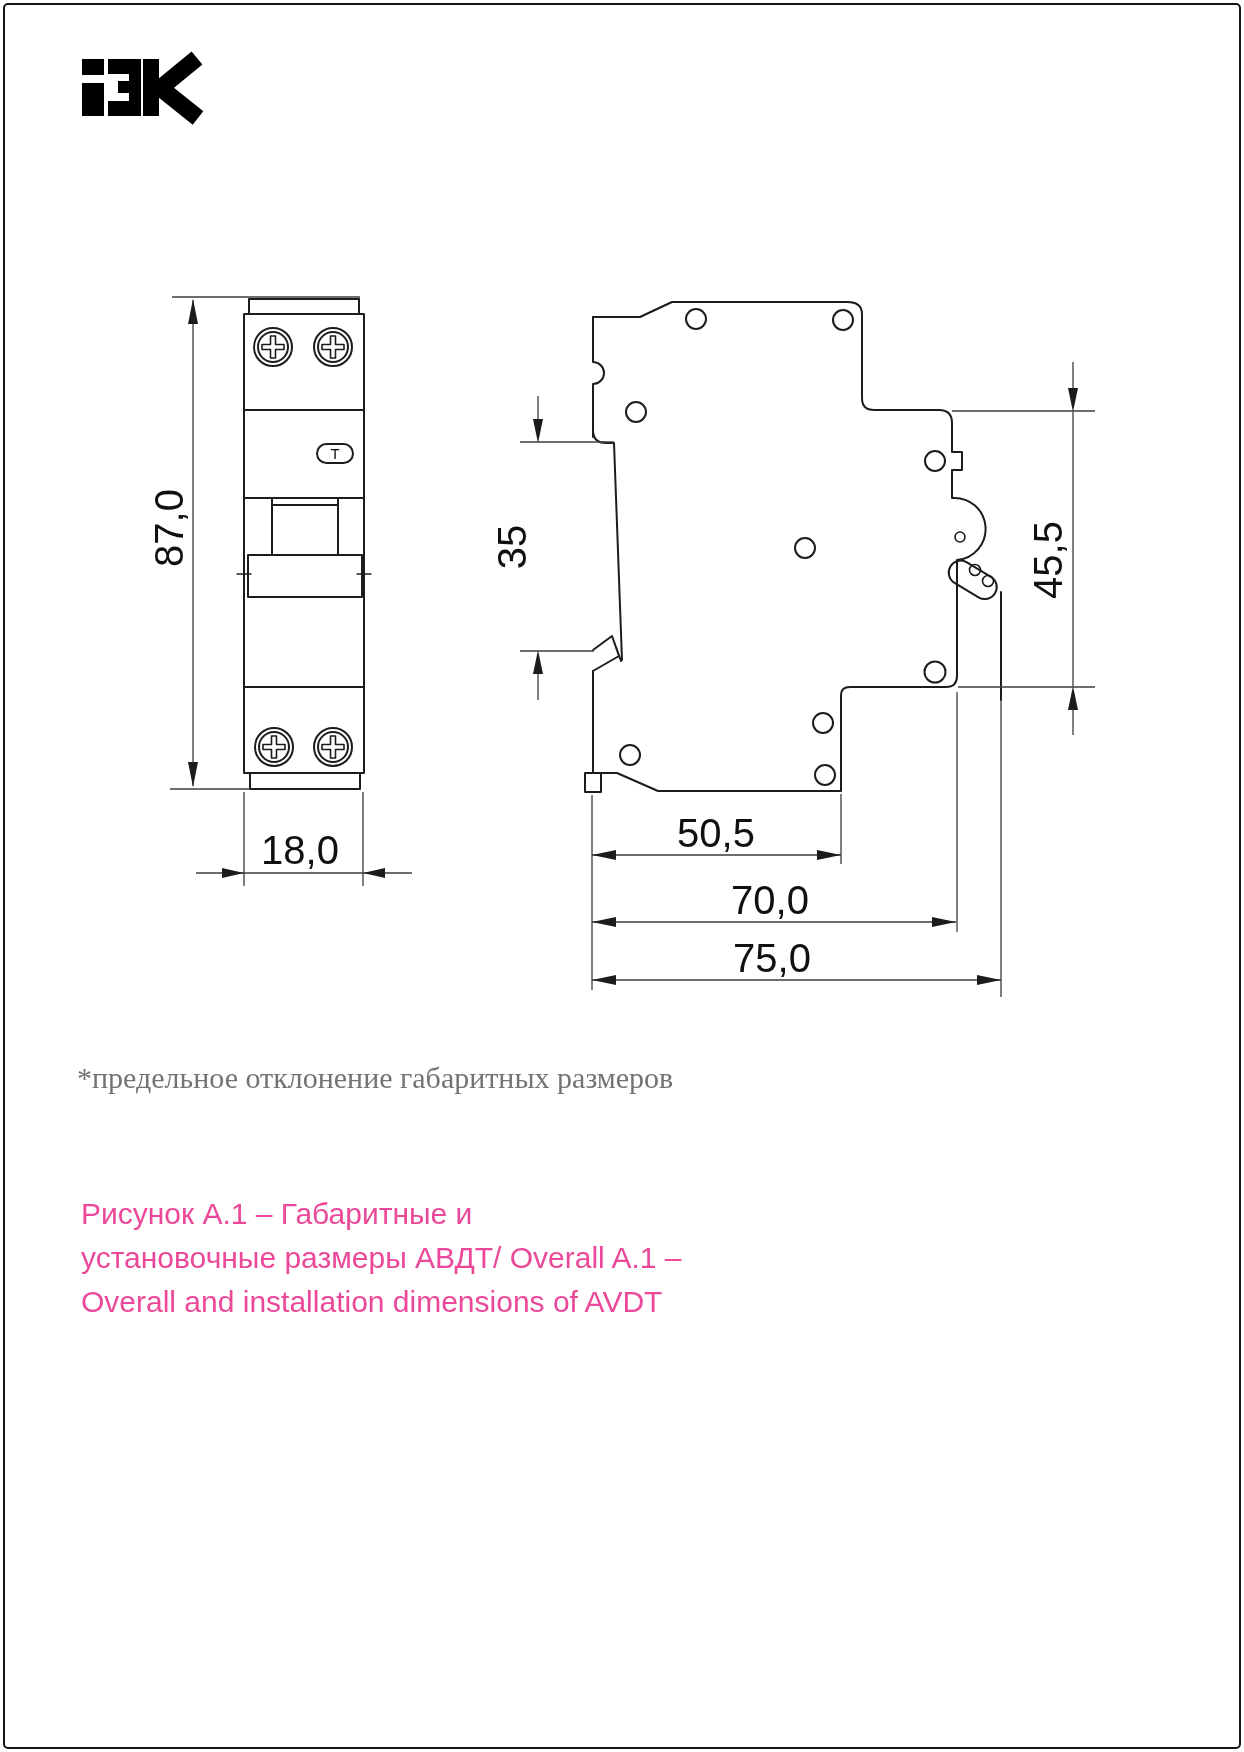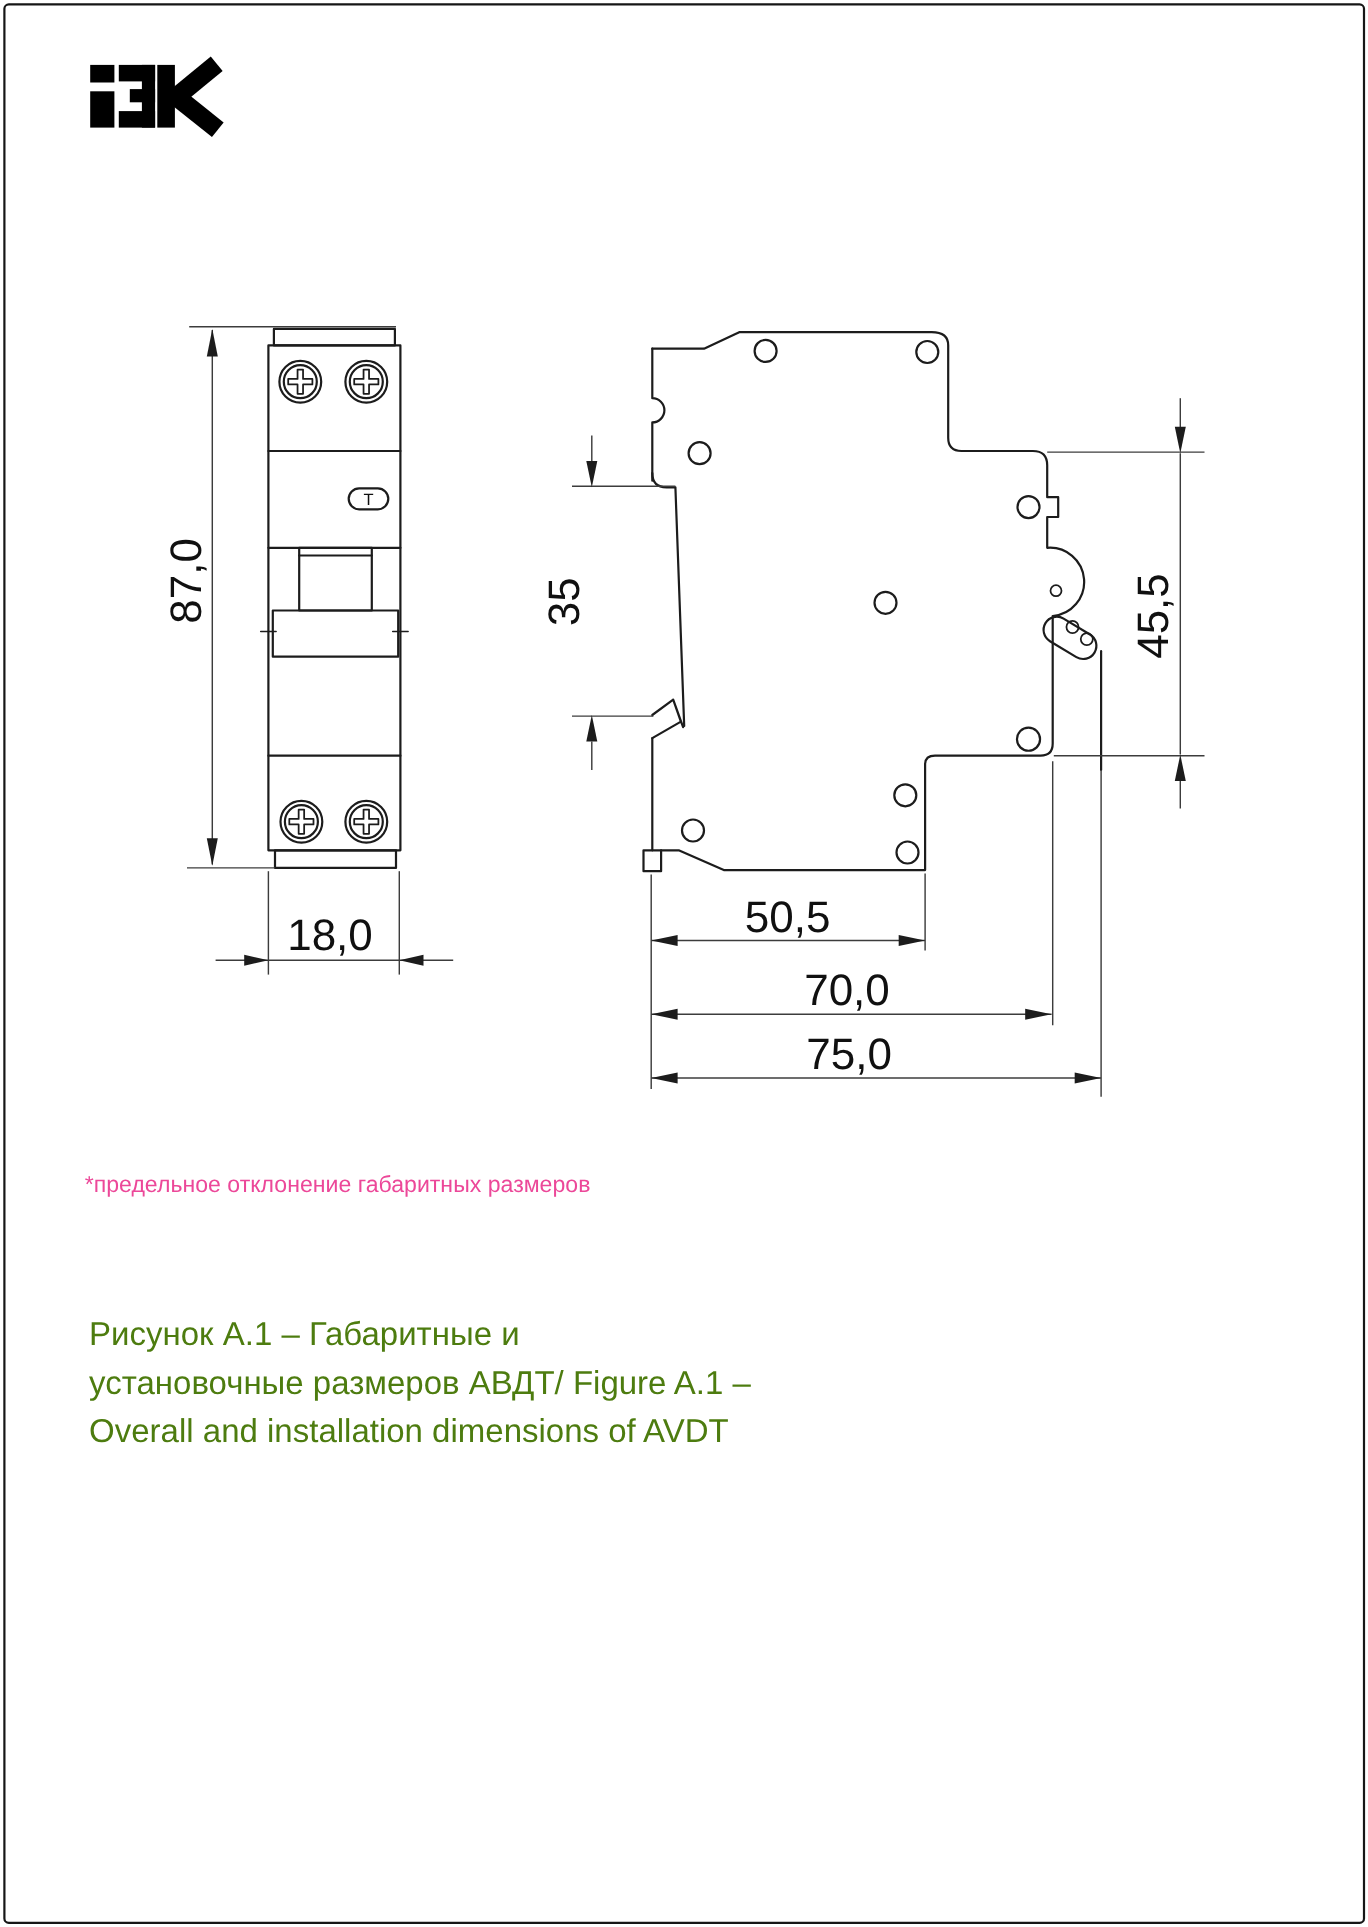--- a/index.html
+++ b/index.html
@@ -8,26 +8,27 @@
     font-family:"Liberation Sans", sans-serif;color:#000;
     overflow:hidden;
   }
   .page-border{
     position:absolute;left:3px;top:3px;width:1234px;height:1742px;
     border:2px solid #161616;border-radius:5px;pointer-events:none;
   }
   .drawing-svg{position:absolute;left:0;top:0;}
   .note{
     position:absolute;left:77px;top:1062px;
-    font-size:21px;line-height:31px;color:#ec4899;
+    font-size:30px;line-height:31px;color:#737373;
     letter-spacing:0px;
+    font-family:Liberation Serif, serif;
   }
   .caption{
     position:absolute;left:81px;top:1192px;
-    font-size:30px;line-height:44px;color:#4d7c0f;
+    font-size:30px;line-height:44px;color:#ec4899;
   }
   .outline{stroke:#1c1c1c;stroke-width:2;fill:none;stroke-linejoin:round;stroke-linecap:round;}
   .thin{stroke:#3c3c3c;stroke-width:1.3;fill:none;}
   .arrow{fill:#1c1c1c;stroke:none;}
   .dimtext{fill:#101010;font-family:"Liberation Sans",sans-serif;font-size:40px;}
   .btntext{fill:#101010;font-family:"Liberation Sans",sans-serif;font-size:15px;}
   .logo{fill:#000;stroke:none;}
 </style>
 </head>
 <body>
@@ -181,15 +182,15 @@
     <text class="dimtext" x="772" y="972" text-anchor="middle">75,0</text>
   </g>
 </svg>
 
 <div class="note">
   <div>*предельное отклонение габаритных размеров</div>
 </div>
 
 <div class="caption">
   <div>Рисунок А.1 – Габаритные и</div>
-  <div>установочные размеров АВДТ/ Figure A.1 –</div>
+  <div>установочные размеры АВДТ/ Overall A.1 –</div>
   <div>Overall and installation dimensions of AVDT</div>
 </div>
 
 </body></html>

